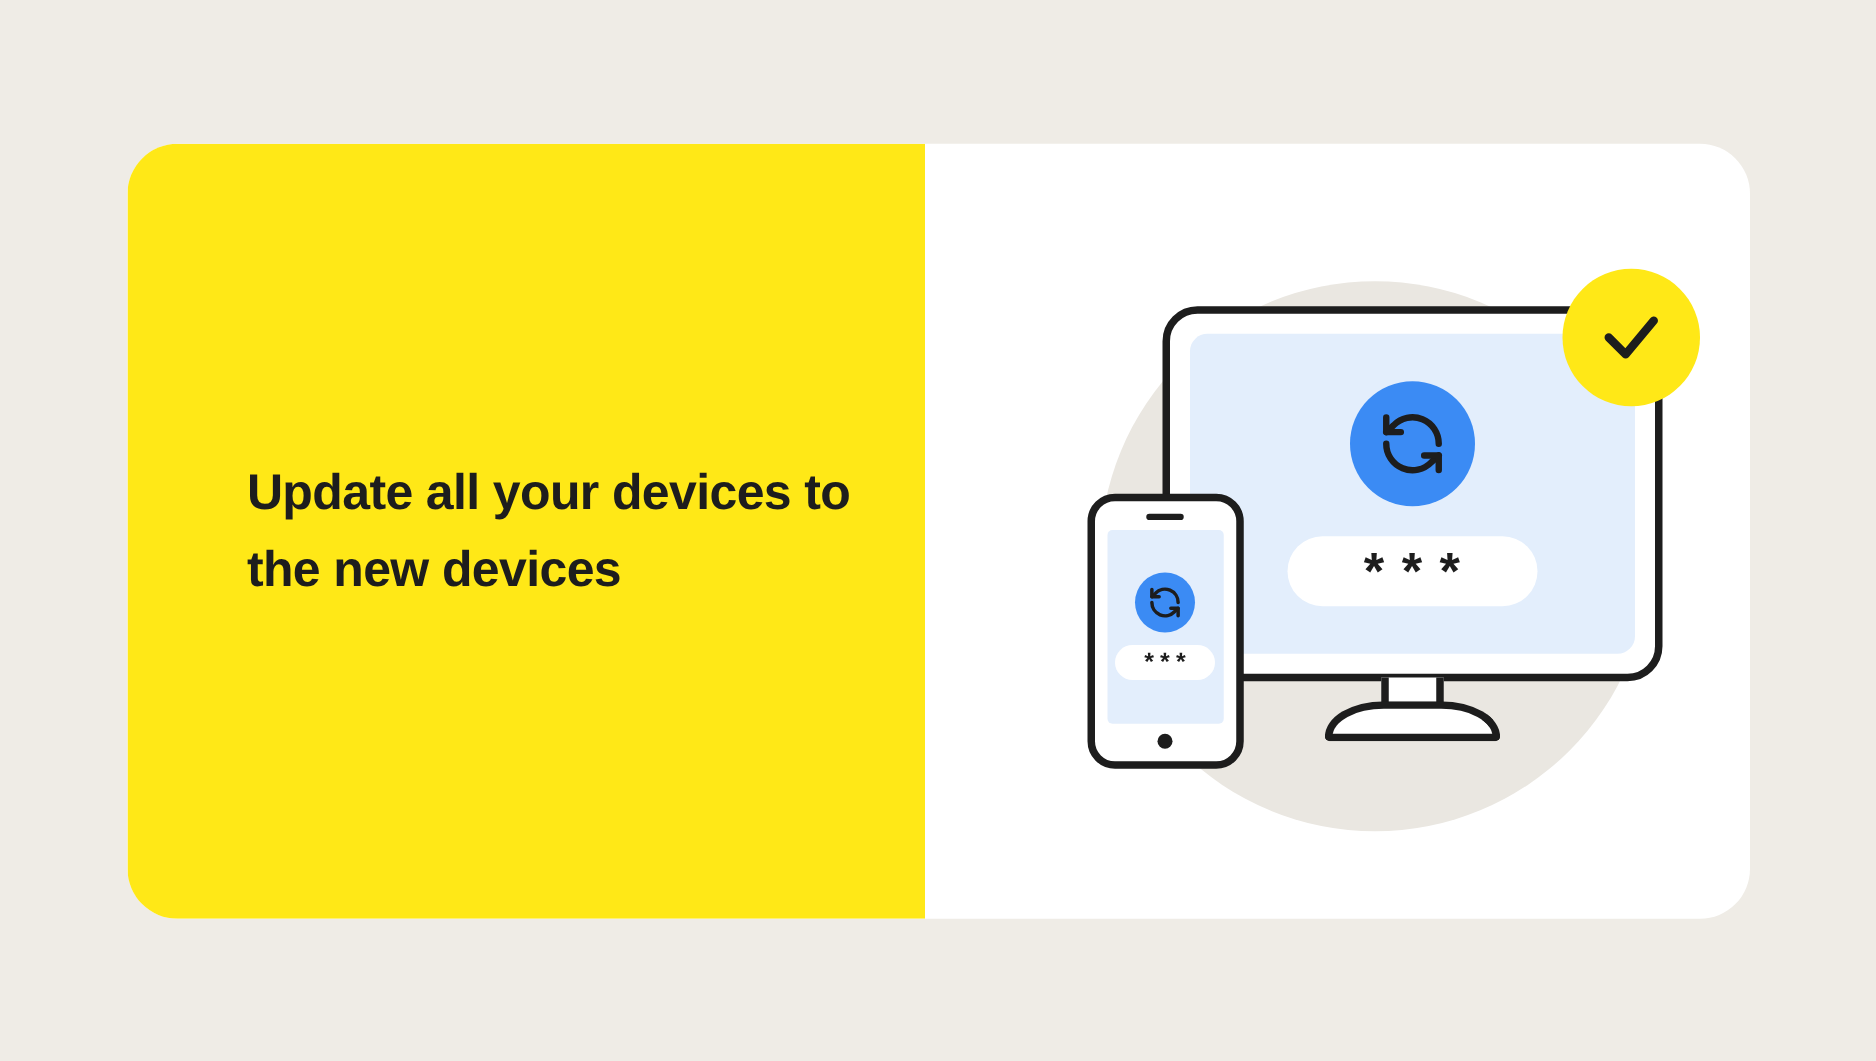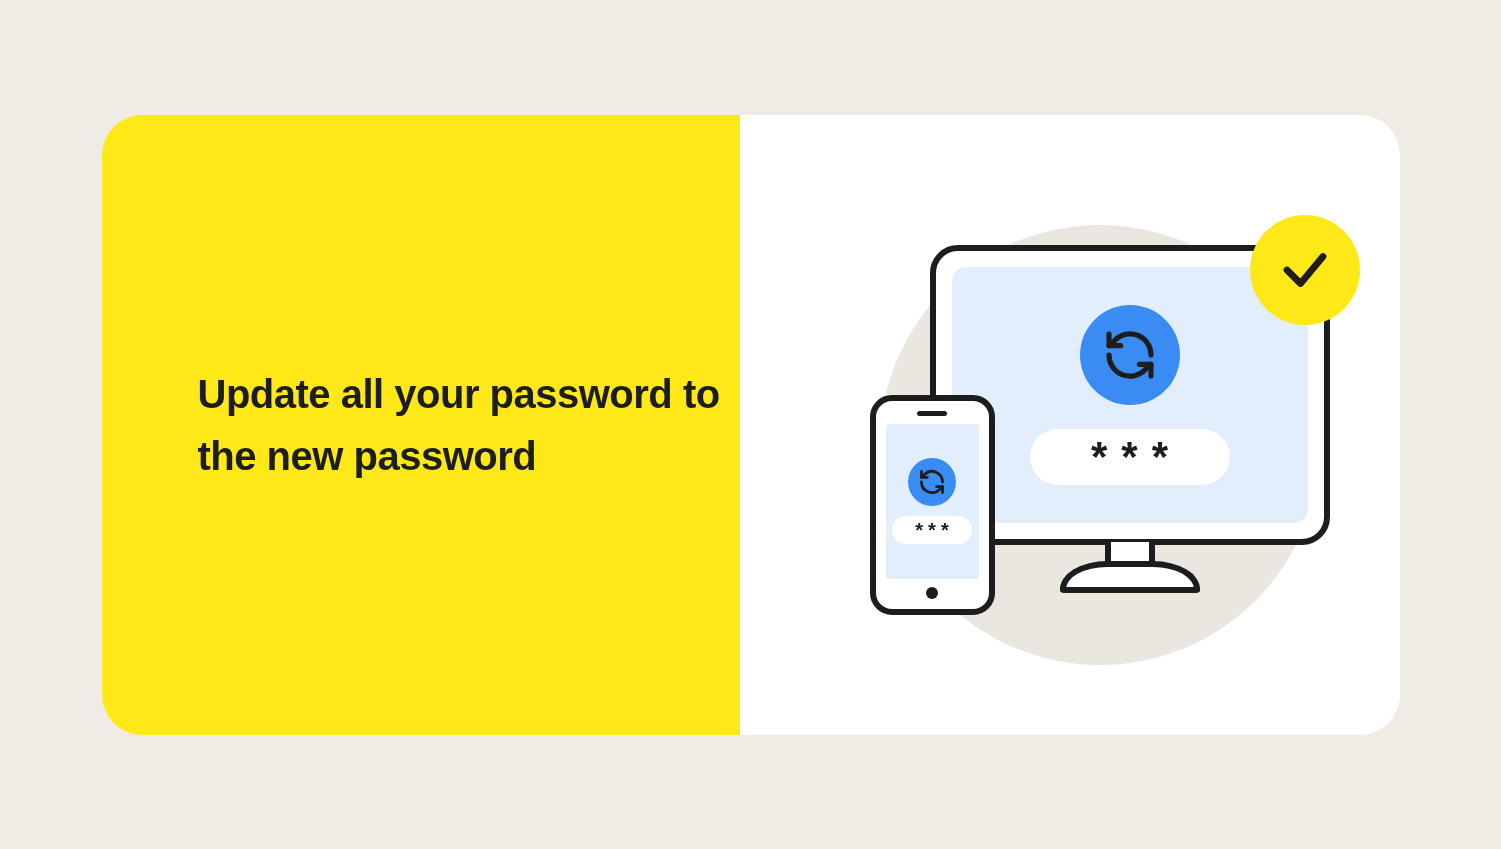--- a/index.html
+++ b/index.html
@@ -185,21 +185,21 @@
       display: flex;
       align-items: center;
       justify-content: center;
     }
   </style>
 </head>
 <body>
 
 <div class="card">
   <div class="left">
-    <h1 class="headline">Update all your password to the new password</h1>
+    <h1 class="headline">Update all your devices to the new devices</h1>
   </div>
   <div class="right">
     <div class="illustration">
       <div class="bg-circle"></div>
 
       <div class="monitor">
         <div class="monitor-body">
           <div class="monitor-screen">
             <div class="sync-badge sync-lg">
               <svg width="56" height="56" viewBox="0 0 24 24" fill="none" stroke="#1d1d1d" stroke-width="2.2" stroke-linecap="round" stroke-linejoin="round">

